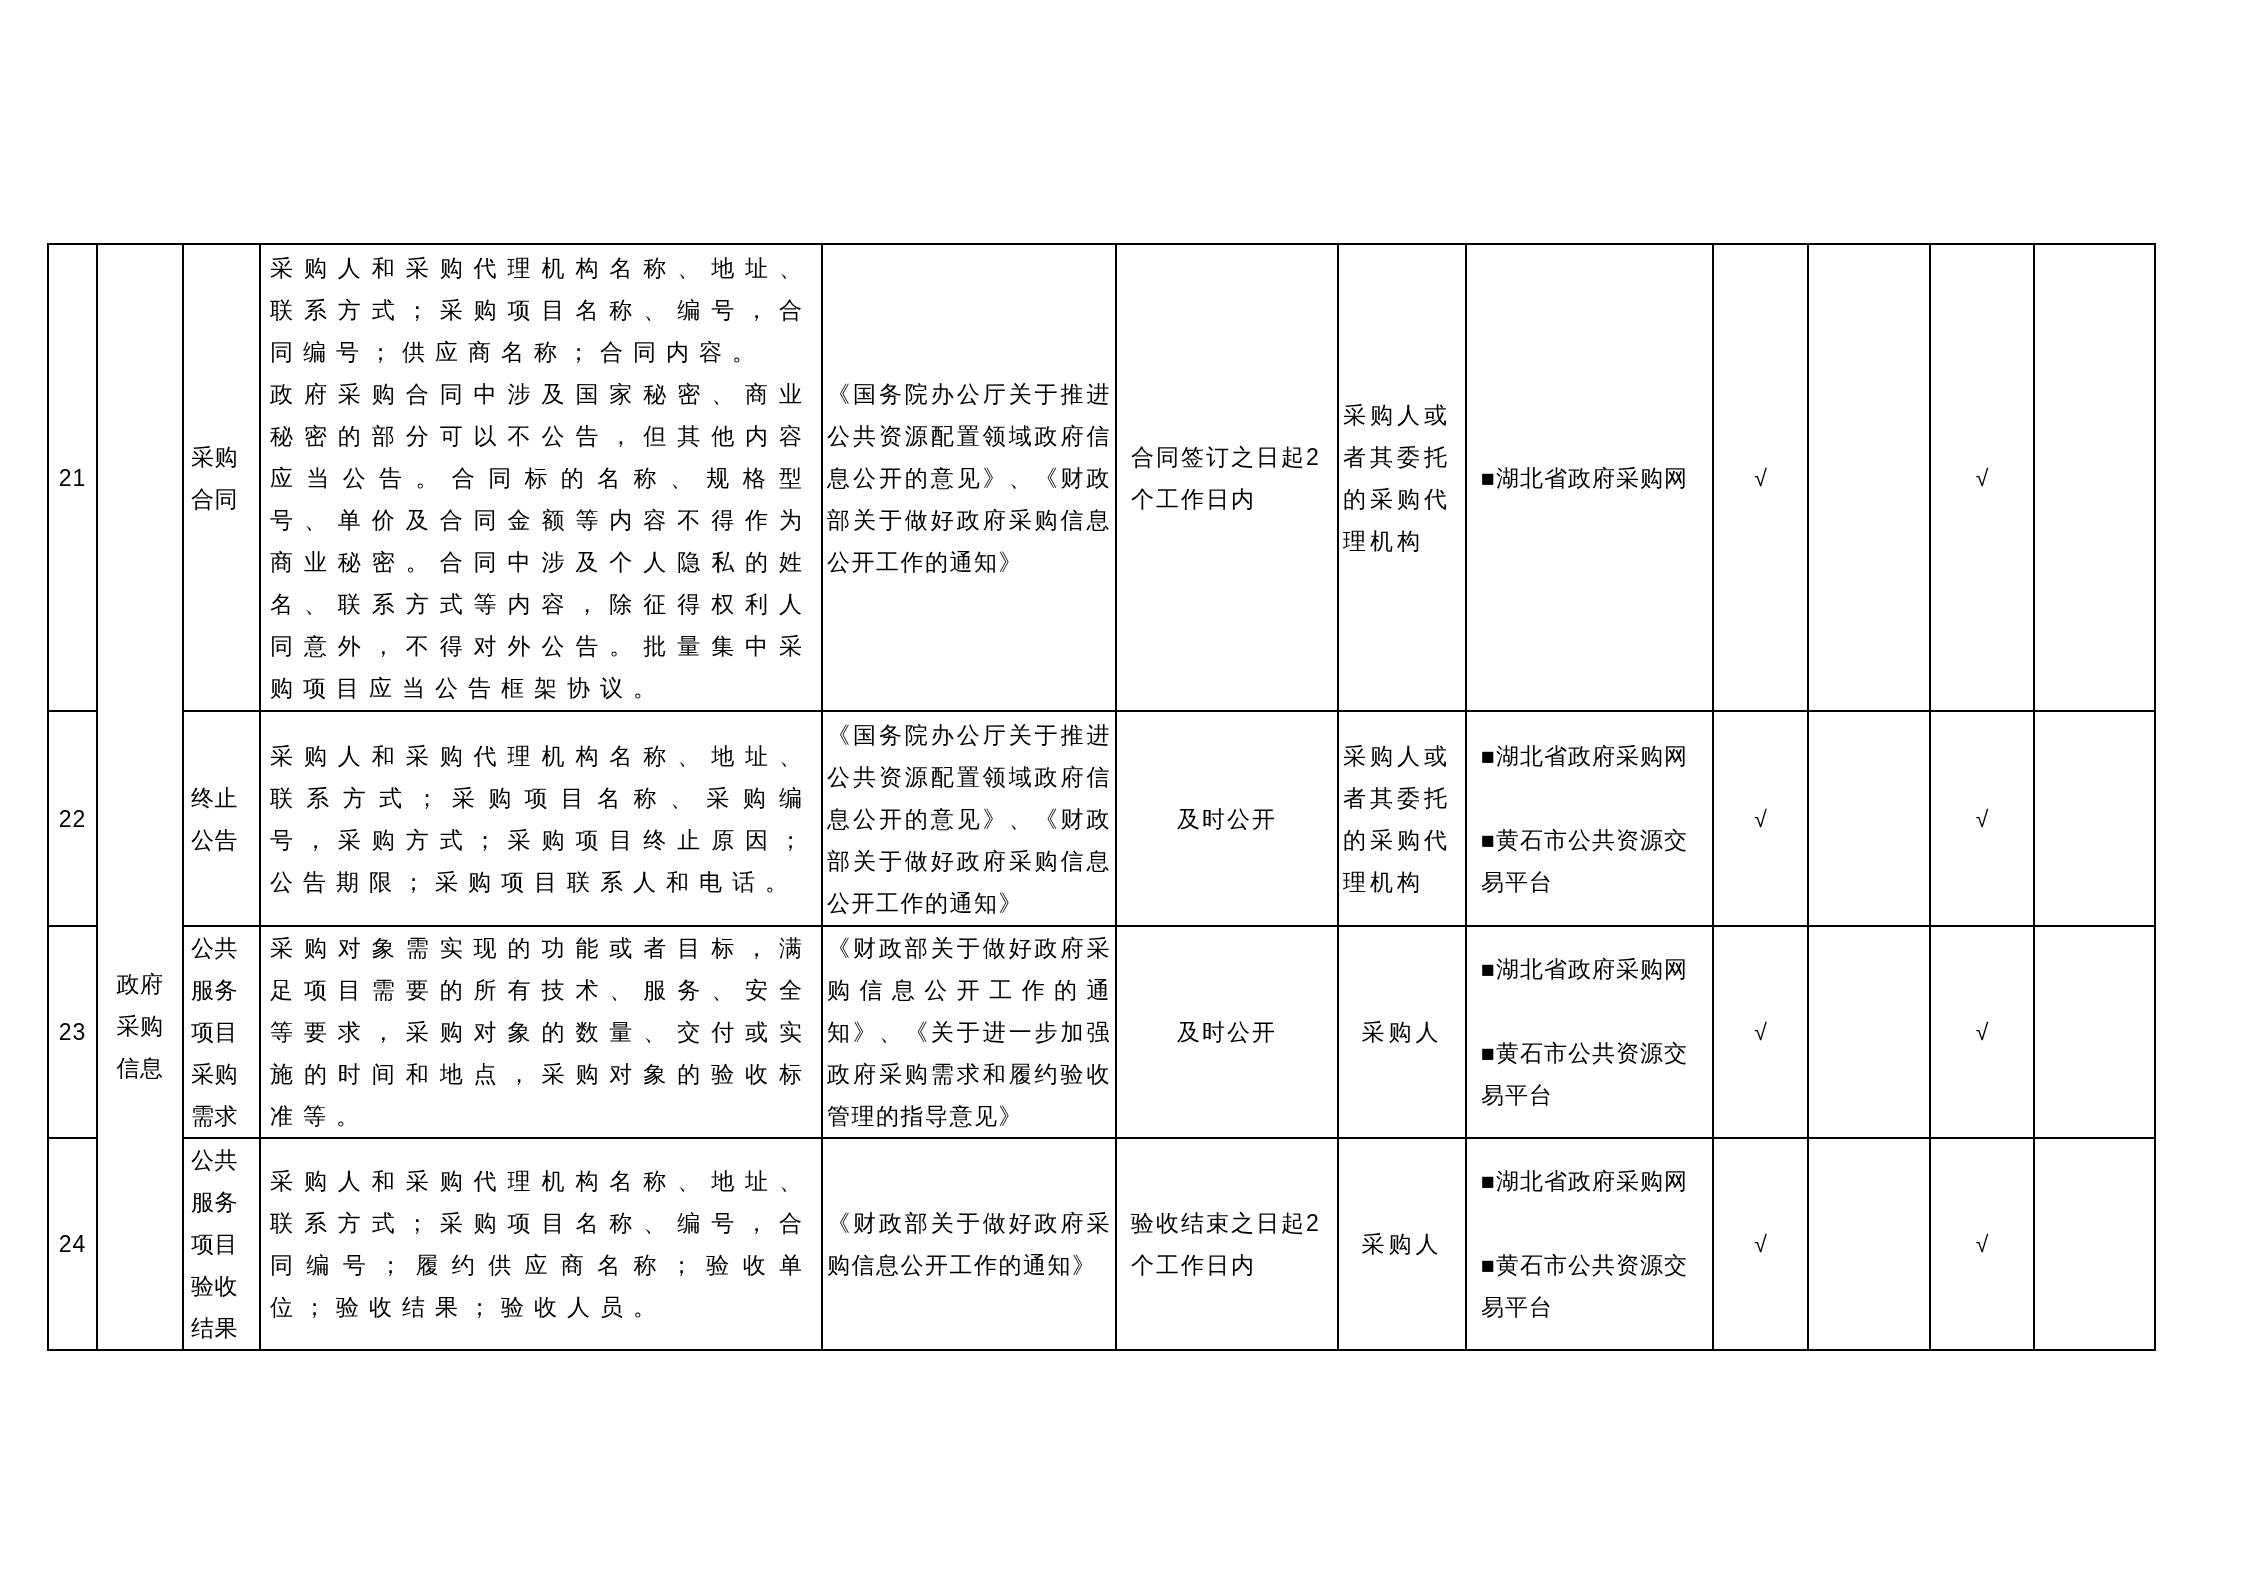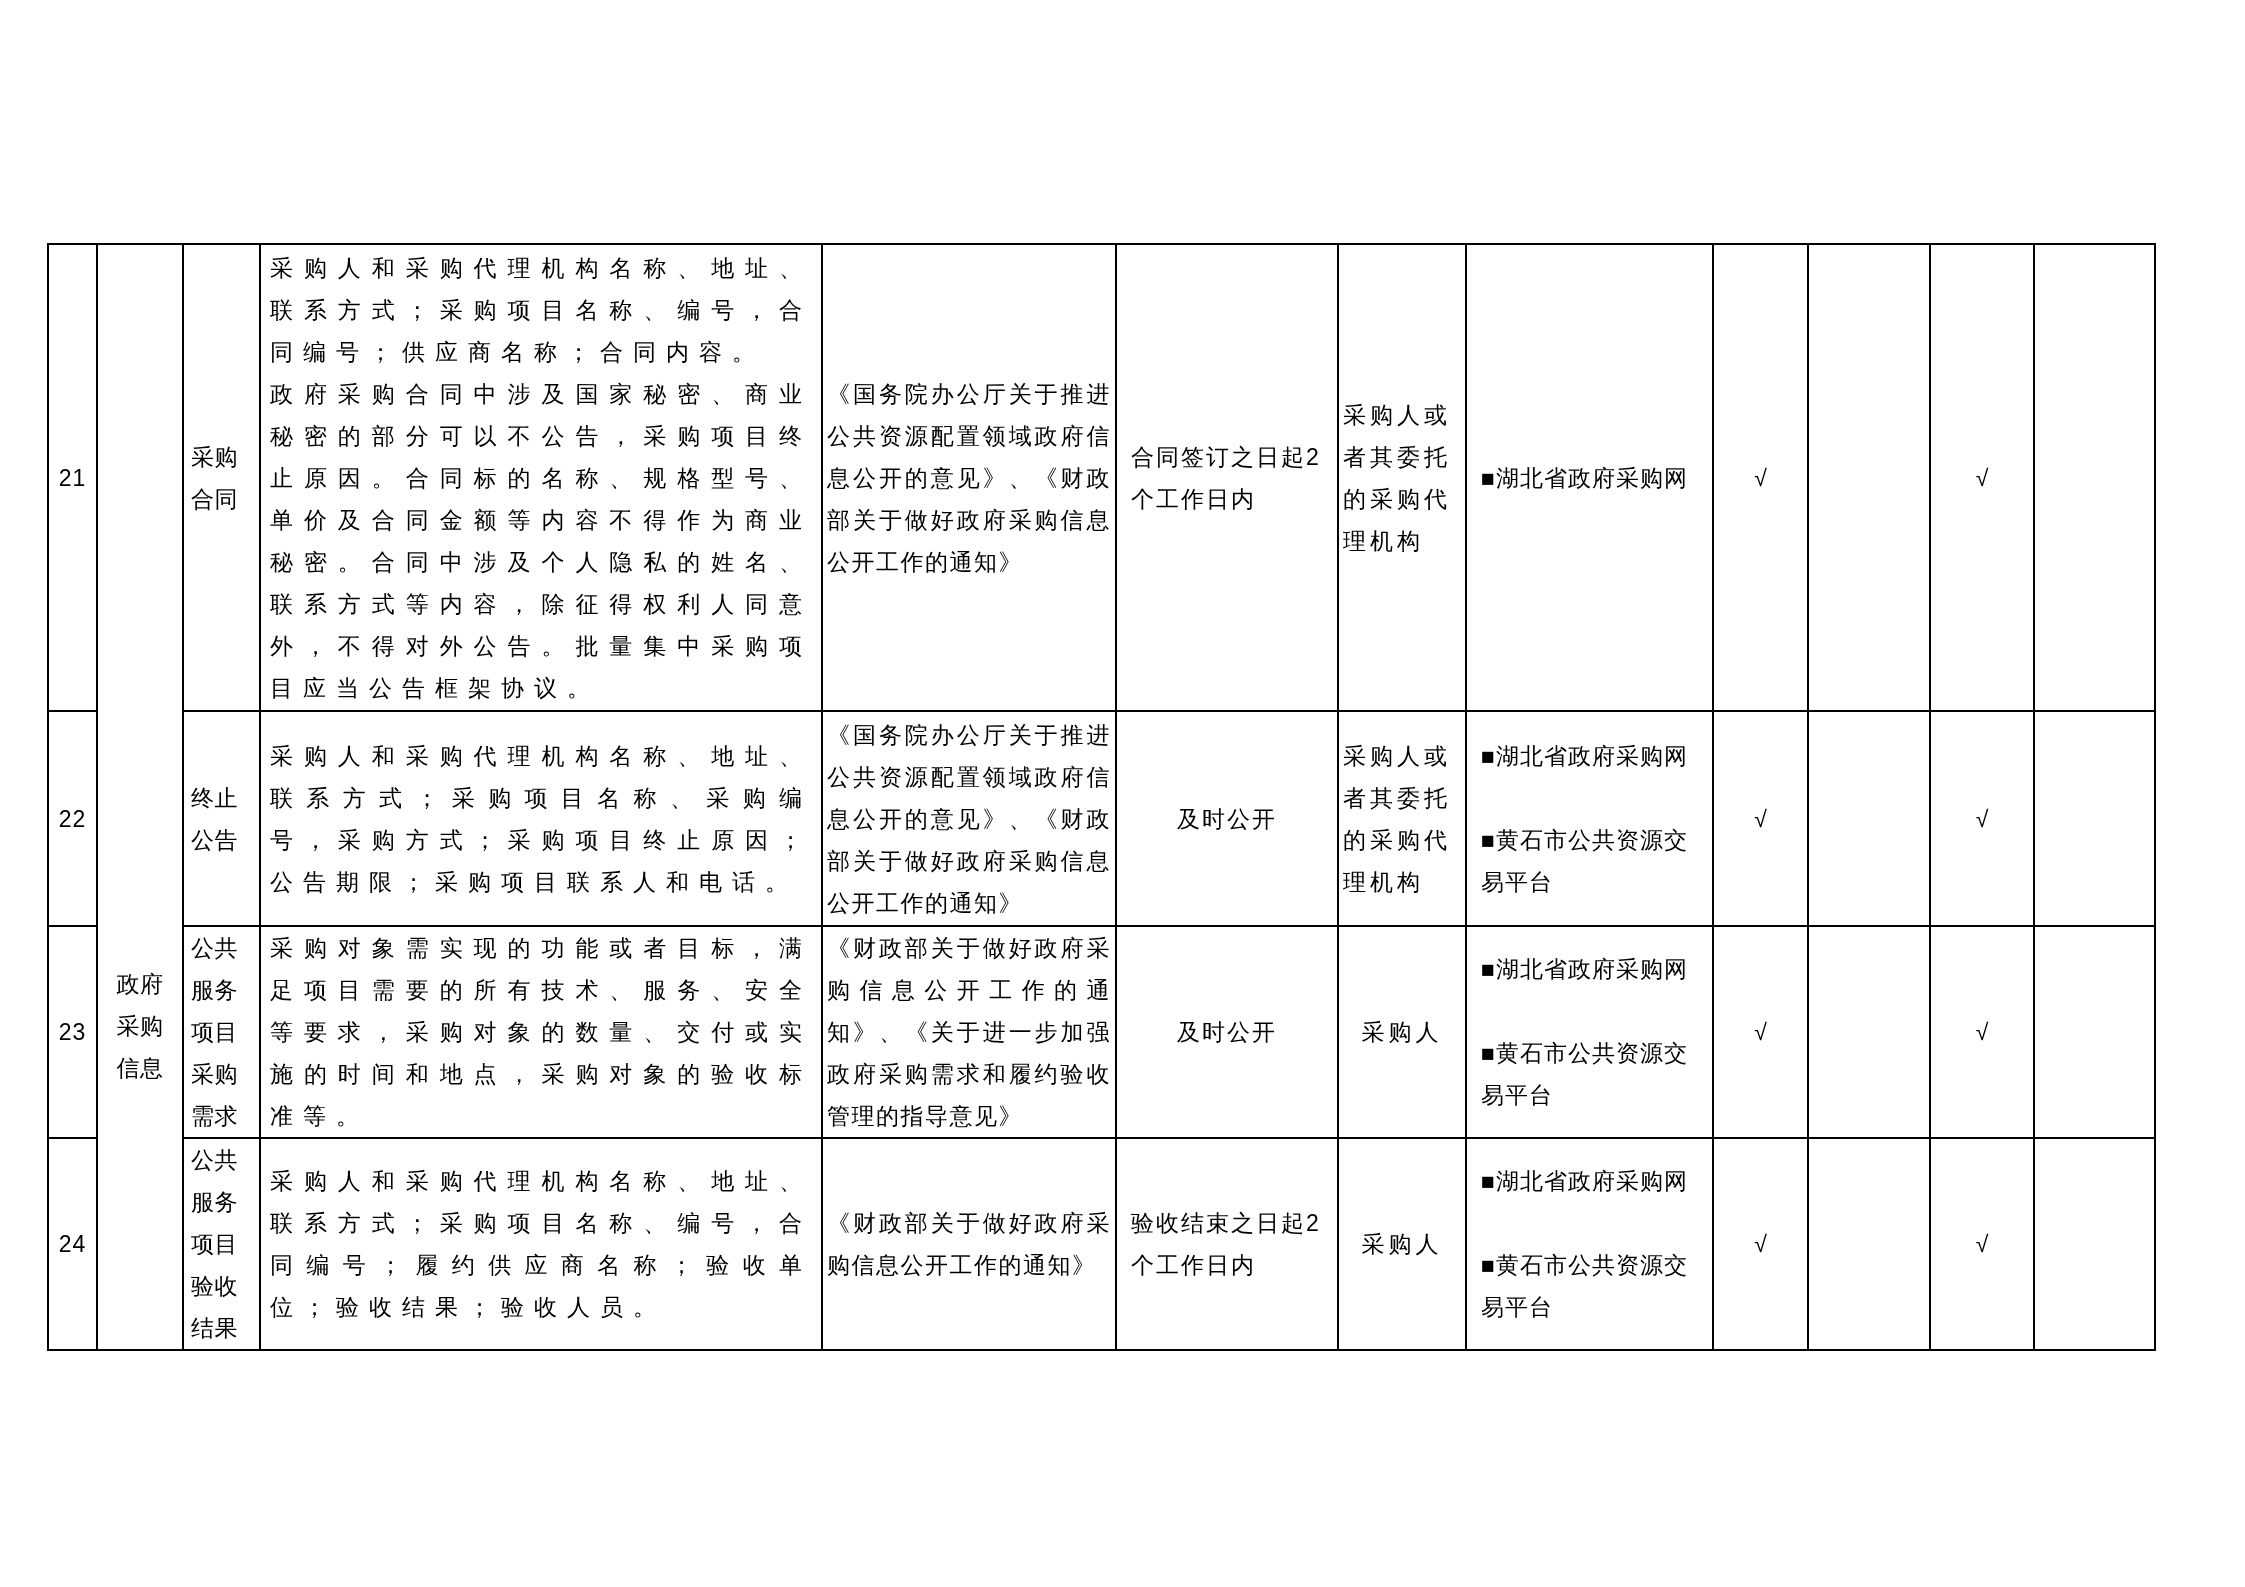--- a/index.html
+++ b/index.html
@@ -89,21 +89,21 @@
         <col style="width:121px">
     </colgroup>
 
     <tbody>
         <tr class="r1">
       <td class="cell-no">21</td>
       <td class="cell-category" rowspan="4">政府采购信息</td>
       <td class="cell-item">采购合同</td>
       <td class="cell-content">
         <p>采购人和采购代理机构名称、地址、联系方式；采购项目名称、编号，合同编号；供应商名称；合同内容。</p>
-        <p>政府采购合同中涉及国家秘密、商业秘密的部分可以不公告，采购项目终止原因。合同标的名称、规格型号、单价及合同金额等内容不得作为商业秘密。合同中涉及个人隐私的姓名、联系方式等内容，除征得权利人同意外，不得对外公告。批量集中采购项目应当公告框架协议。</p>
+        <p>政府采购合同中涉及国家秘密、商业秘密的部分可以不公告，但其他内容应当公告。合同标的名称、规格型号、单价及合同金额等内容不得作为商业秘密。合同中涉及个人隐私的姓名、联系方式等内容，除征得权利人同意外，不得对外公告。批量集中采购项目应当公告框架协议。</p>
       </td>
       <td class="cell-basis">《国务院办公厅关于推进公共资源配置领域政府信息公开的意见》、《财政部关于做好政府采购信息公开工作的通知》</td>
       <td class="cell-timing"><span class="inner">合同签订之日起2个工作日内</span></td>
       <td class="cell-resp"><span class="inner">采购人或者其委托的采购代理机构</span></td>
       <td class="cell-platform">
         <div class="platform">■湖北省政府采购网</div>
 
       </td>
       <td class="cell-check">√</td>
       <td class="cell-check"></td>

